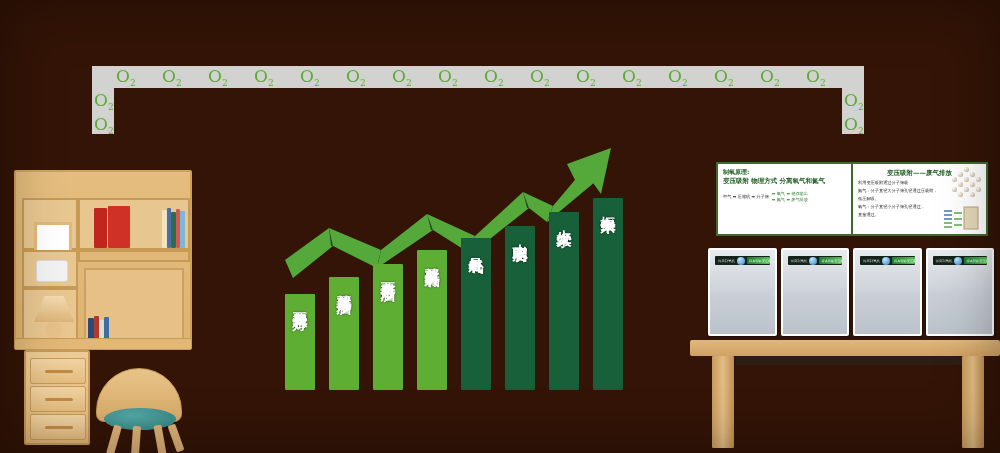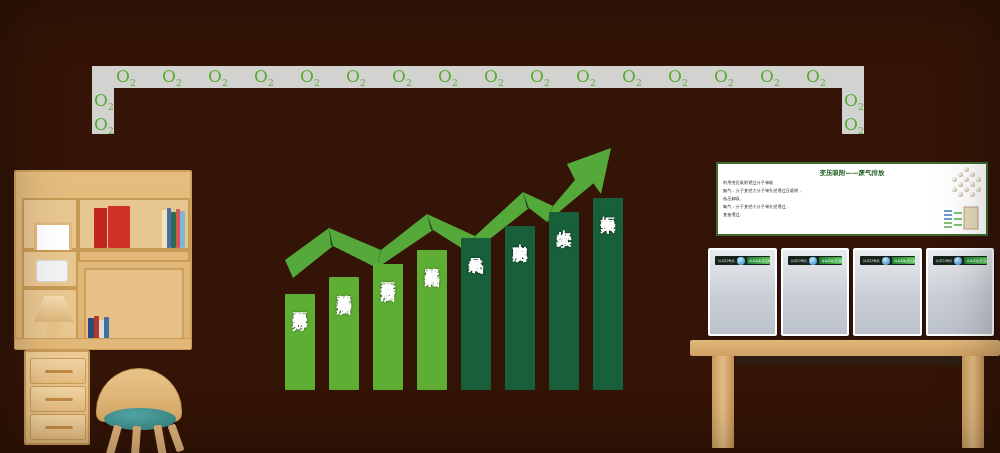--- a/index.html
+++ b/index.html
@@ -243,20 +243,31 @@
     <div class="chairback"></div>
     <div class="cushion"></div>
     <div class="chairleg" style="left:96px;top:255px;width:8px;height:30px;transform:rotate(16deg);"></div>
     <div class="chairleg" style="left:118px;top:256px;width:8px;height:30px;transform:rotate(4deg);"></div>
     <div class="chairleg" style="left:142px;top:255px;width:8px;height:30px;transform:rotate(-10deg);"></div>
     <div class="chairleg" style="left:158px;top:254px;width:8px;height:28px;transform:rotate(-20deg);"></div>
   </div>
 
   <div class="panelrow">
     <div class="panelhalf">
+      <div class="p-title">制氧原理:</div>
+      <div class="p-sub">变压吸附 物理方式 分离氧气和氮气</div>
+      <div style="margin-top:5px;display:flex;align-items:center;gap:3px;">
+        <div class="flowrow">空气 ➡ 压缩机 ➡ 分子筛</div>
+        <div>
+          <div class="flowrow flowgrn">➡ 氧气 ➡ 储存输出</div>
+          <div class="flowrow flowgrn">➡ 氮气 ➡ 废气排放</div>
+        </div>
+      </div>
+    </div>
+    <div class="panelhalf">
       <div class="p-sub" style="text-align:center;">变压吸附——废气排放</div>
       <div class="p-body">利用变压吸附通过分子筛吸</div>
       <div class="p-body">氮气：分子直径大分子筛孔径通过压吸附，</div>
       <div class="p-body">低压解吸。</div>
       <div class="p-body">氧气：分子直径小分子筛孔径通过，</div>
       <div class="p-body">直接通过。</div>
       <div class="zeolite" id="zeolite">
           <div class="zdot" style="left: 12px; top: 0px;"></div>
           <div class="zdot" style="left: 6px; top: 5px;"></div>
           <div class="zdot" style="left: 18px; top: 5px;"></div>

